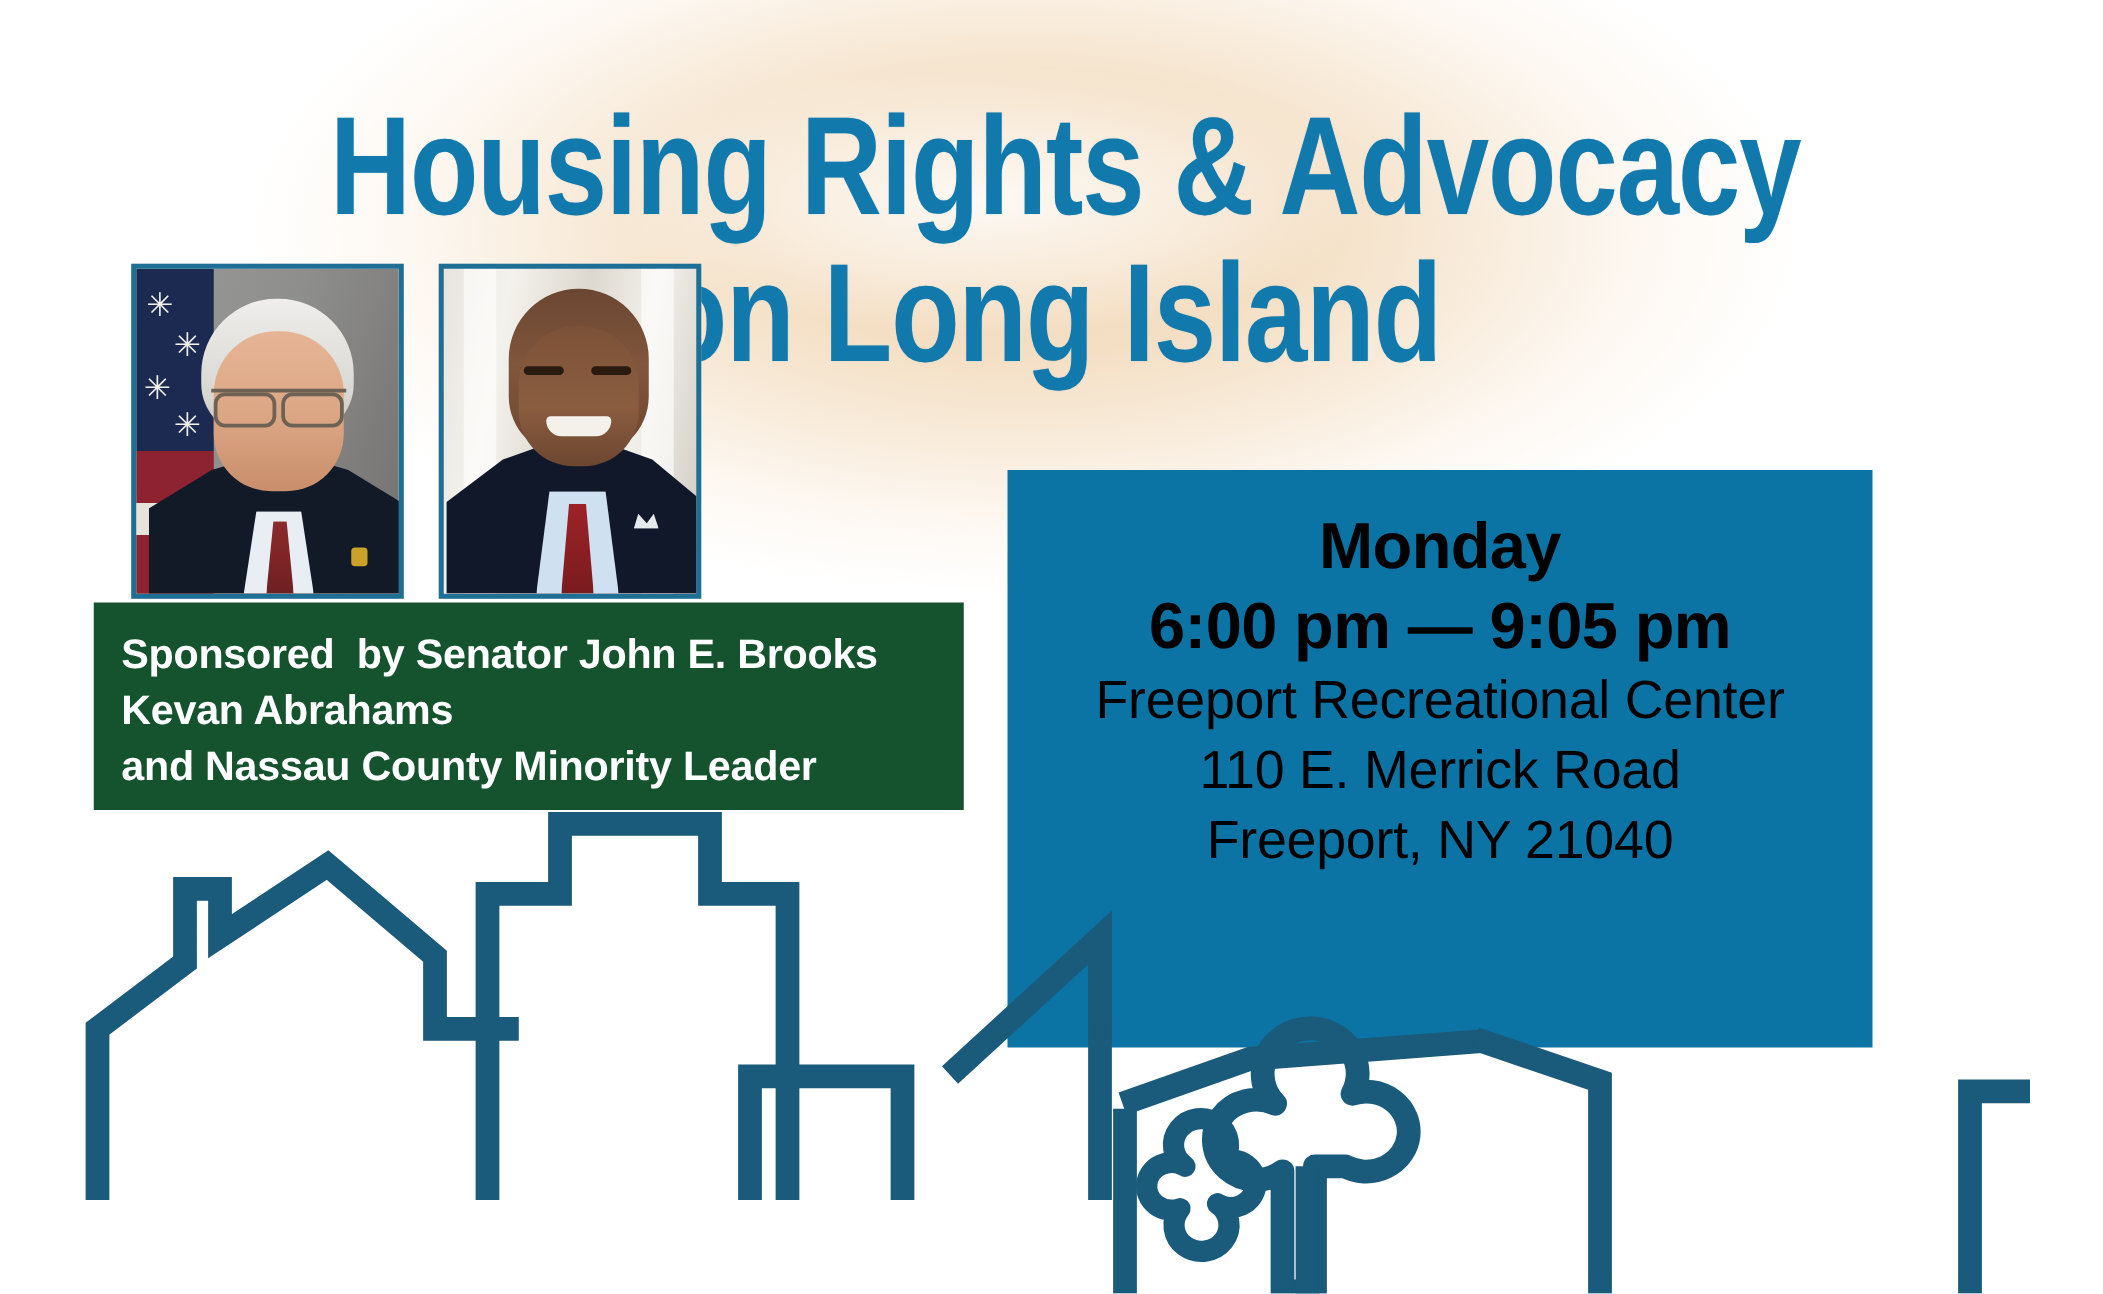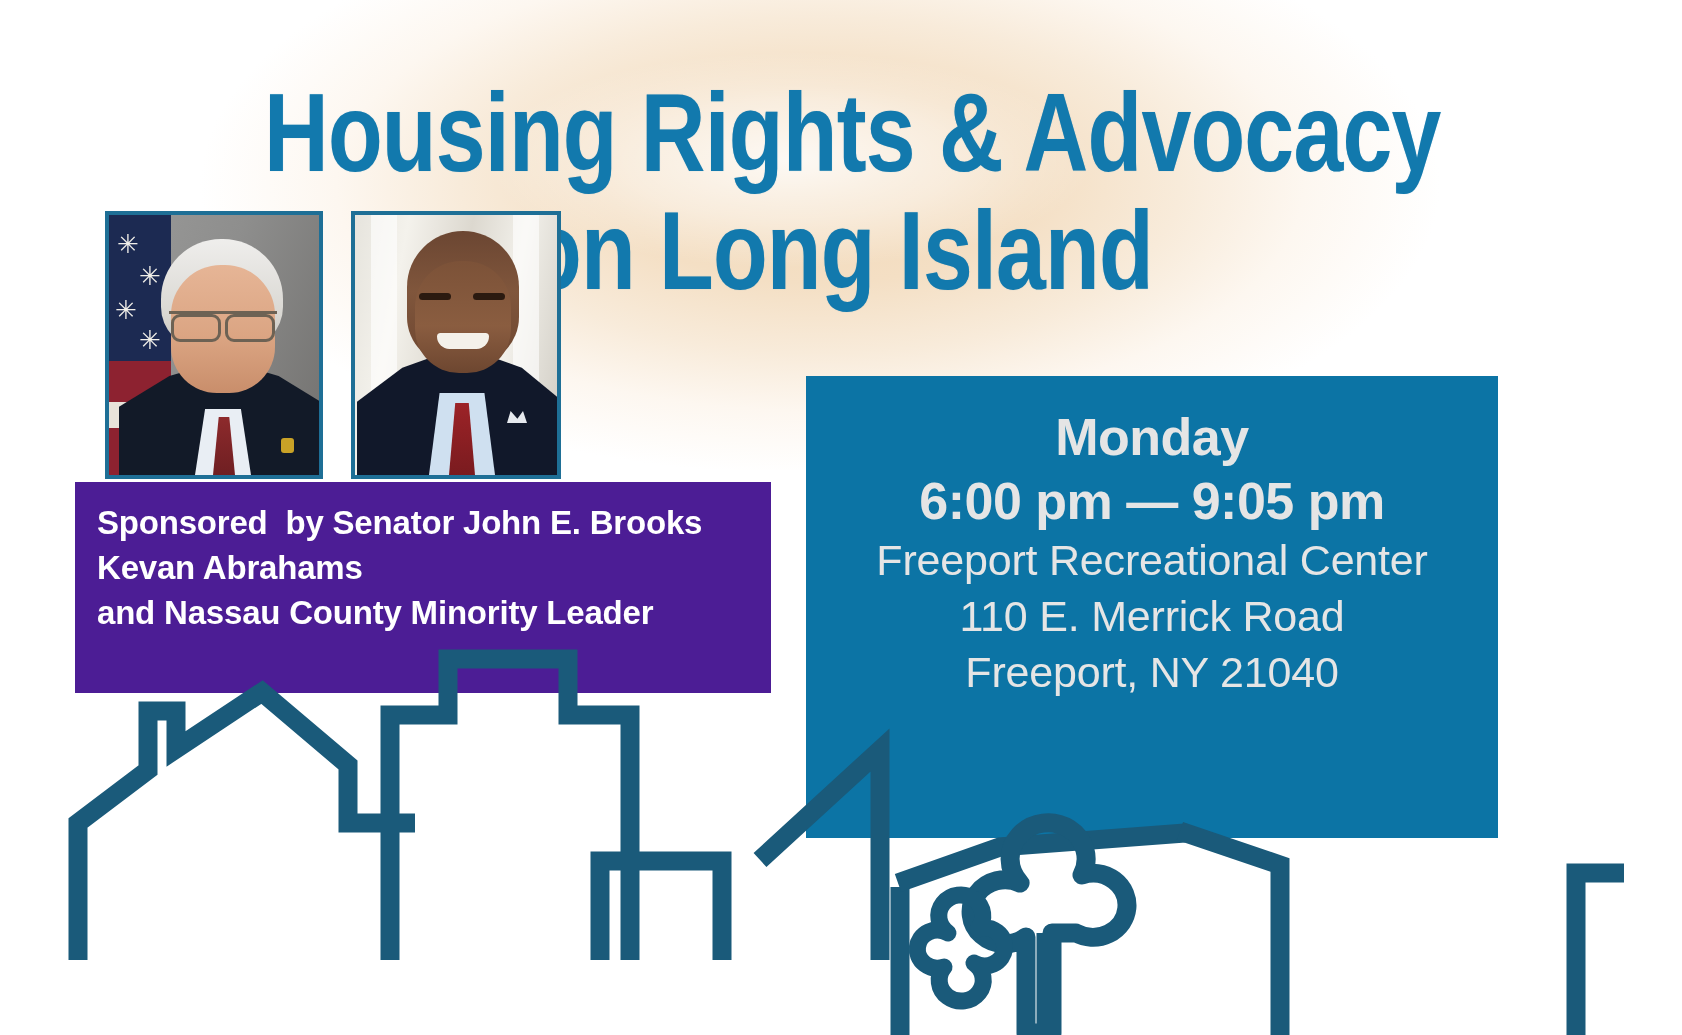--- a/index.html
+++ b/index.html
@@ -197,22 +197,22 @@
     background: #e6e9ee;
     clip-path: polygon(0% 100%, 18% 0%, 52% 64%, 80% 0%, 100% 100%);
   }
 
   
   #sponsor-panel {
     position: absolute;
     left: 75px;
     top: 482px;
     width: 696px;
-    height: 211px;
-    background: #4c1d95;
+    height: 166px;
+    background: #14532d;
     box-sizing: border-box;
     padding: 18px 0 0 22px;
   }
   .sponsor-line {
     color: #ffffff;
     font-family: "Liberation Sans", sans-serif;
     font-weight: bold;
     font-size: 33px;
     line-height: 45px;
     letter-spacing: -0.2px;
@@ -223,21 +223,21 @@
   #details-panel {
     position: absolute;
     left: 806px;
     top: 376px;
     width: 692px;
     height: 462px;
     background: #0c74a5;
     box-sizing: border-box;
     padding-top: 30px;
     text-align: center;
-    color: #e5e5e5;
+    color: #000000;
   }
   .det-big {
     font-family: "Liberation Sans", sans-serif;
     font-weight: bold;
     font-size: 52px;
     line-height: 62px;
     letter-spacing: -0.5px;
     white-space: nowrap;
   }
   .det-big.day { margin-bottom: 2px; }

